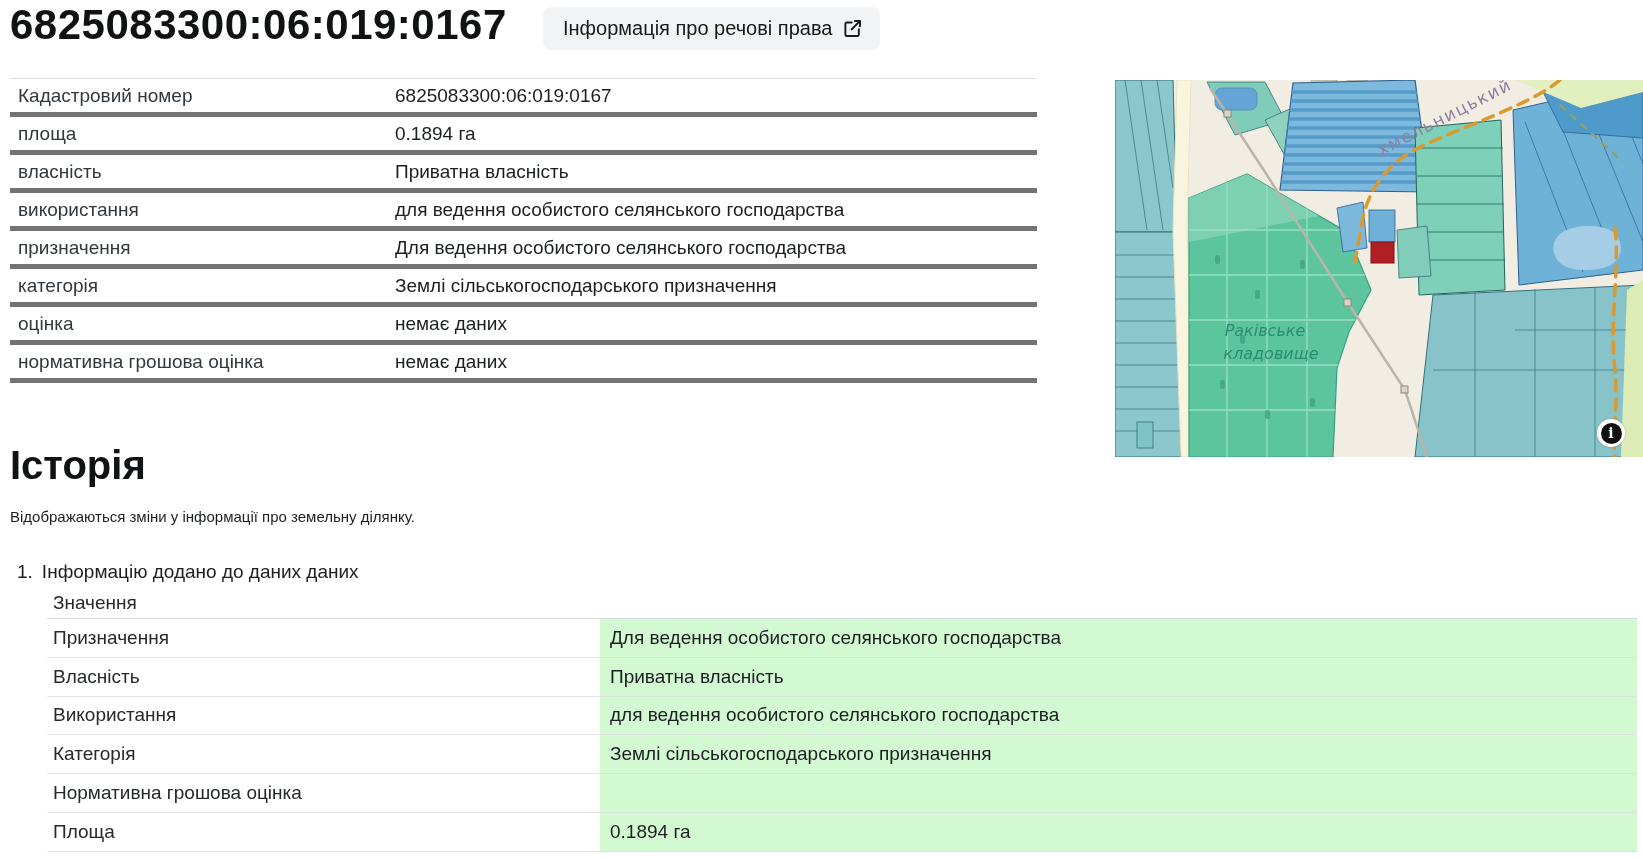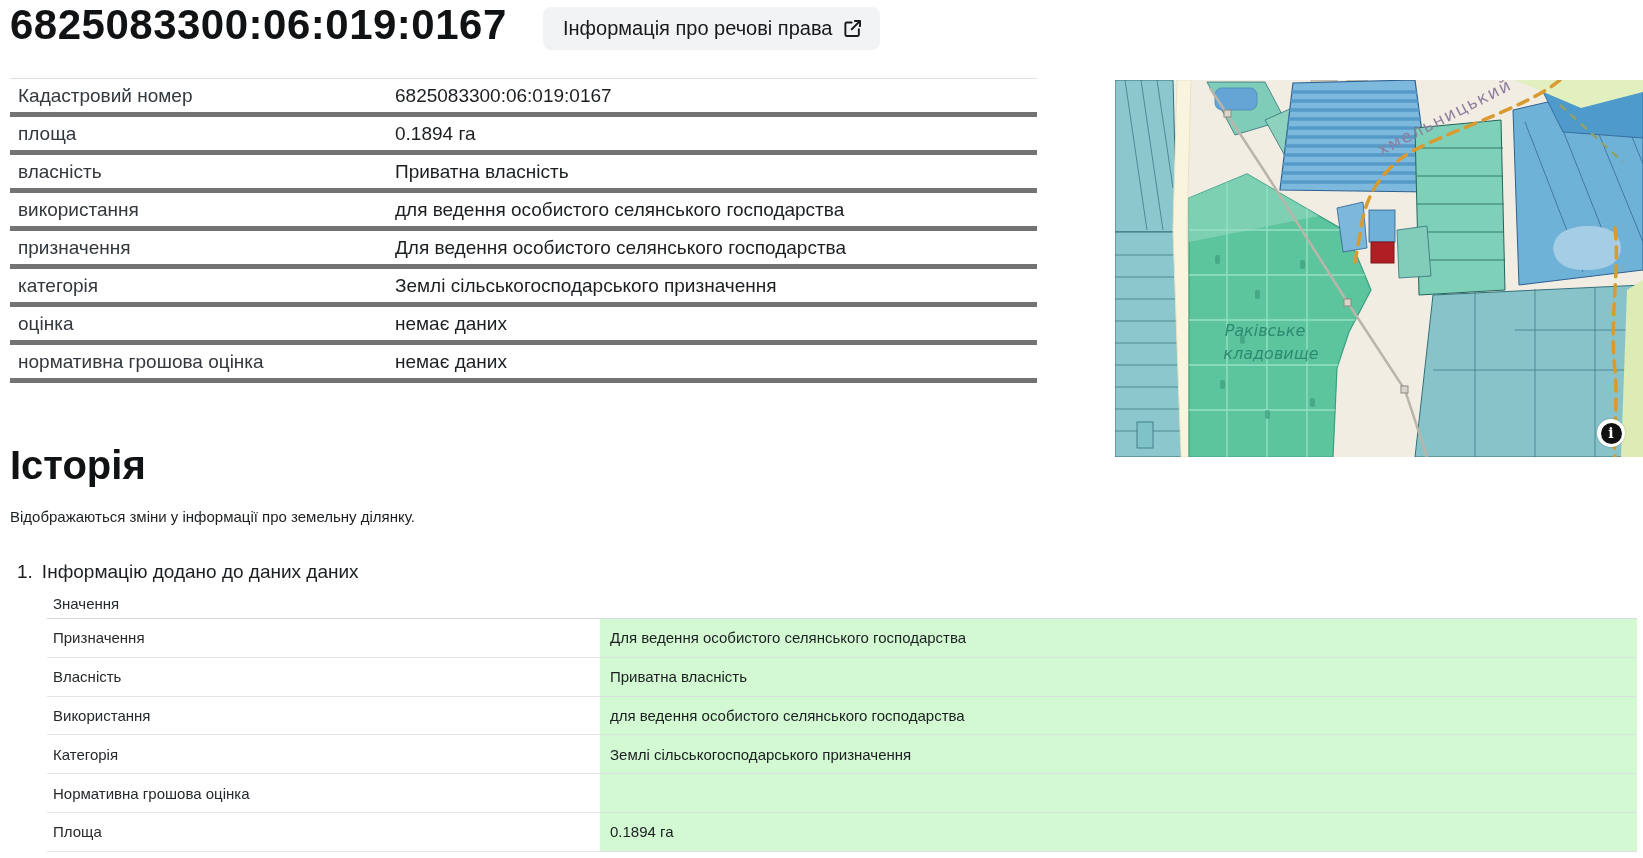--- a/index.html
+++ b/index.html
@@ -36,21 +36,21 @@
          color:#fff; font-size:14px; font-weight:bold; line-height:21px;
          text-align:center; font-family:"DejaVu Serif",serif; }
 
   
   .h2 { position:absolute; left:10px; top:441px; font-size:40px; font-weight:600;
         color:#101214; line-height:48px; }
   .hist-desc { position:absolute; left:10px; top:508px; font-size:15px; color:#1c1f22; }
   .entry-title { position:absolute; left:17px; top:561px; font-size:19px; color:#1c1f22;
         display:flex; }
   .entry-title .num { margin-right:9px; }
-  .htable { position:absolute; left:47px; top:588px; width:1590px; font-size:15px; }
+  .htable { position:absolute; left:47px; top:588px; width:1590px; font-size:19px; }
   .hrow { display:flex; align-items:stretch; }
   .hrow.head { height:31px; border-bottom:1px solid #d5dade; }
   .hrow.body { height:38.8px; }
   .hcell { display:flex; align-items:center; }
   .hlabel { flex:0 0 553px; padding-left:6px; color:#26292c; }
   .hvalue { flex:1; padding-left:10px; color:#1c1f22; }
   .hrow.body .hvalue { background:var(--highlight-green,#d2f9d2);
         border-bottom:1px solid #d9e2dc; }
   .hrow.body .hlabel { border-bottom:1px solid #e3e6e9; }
 

